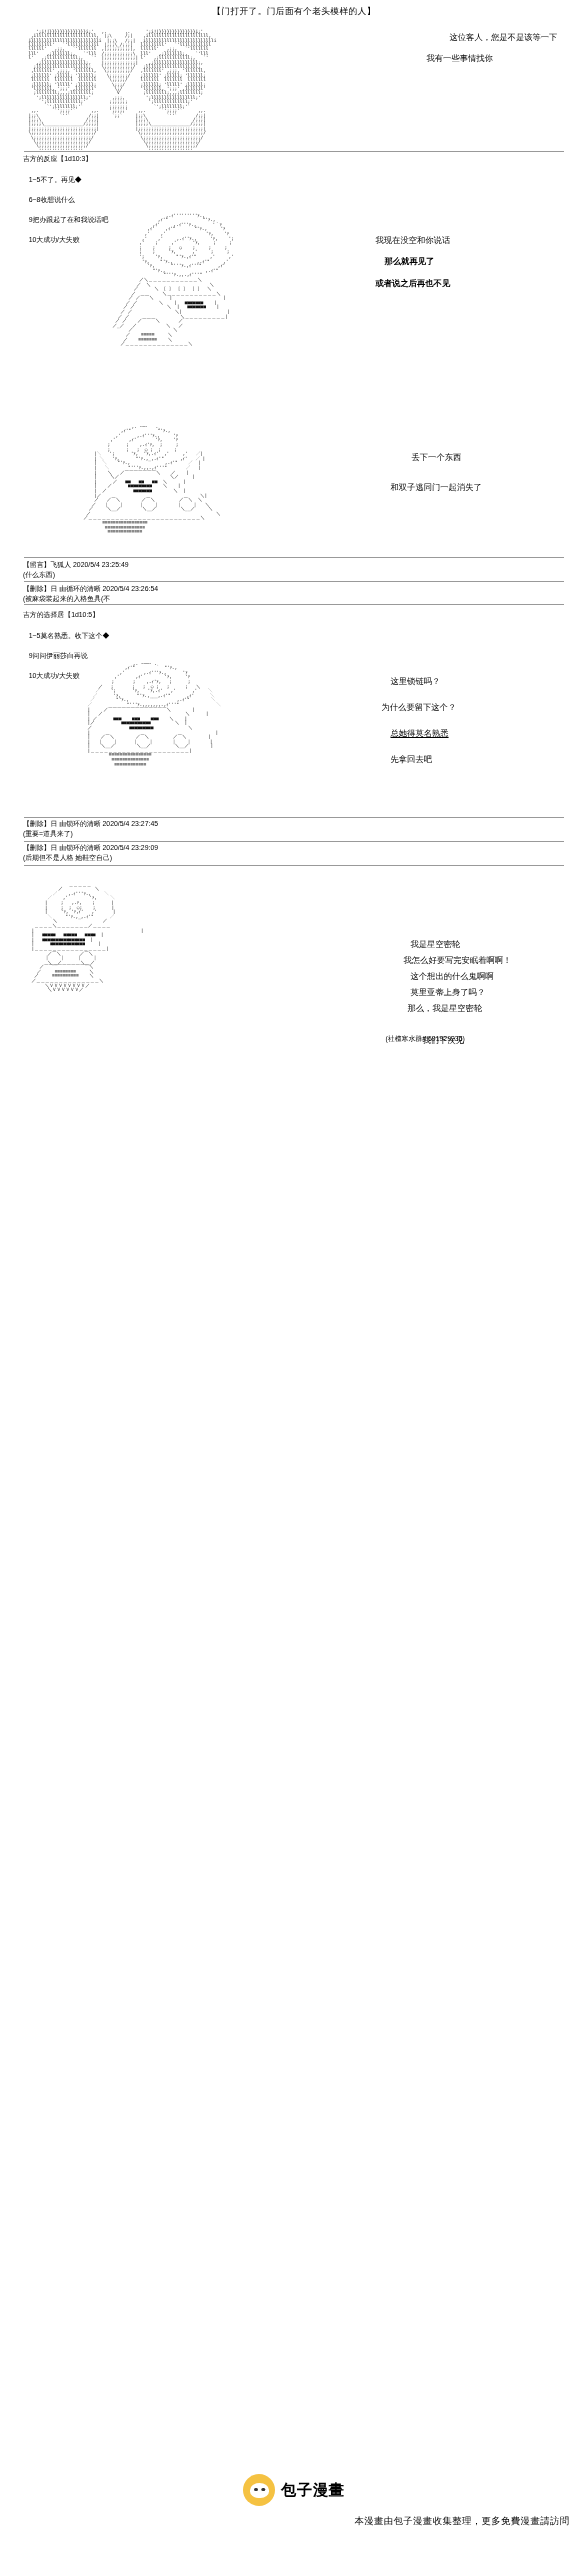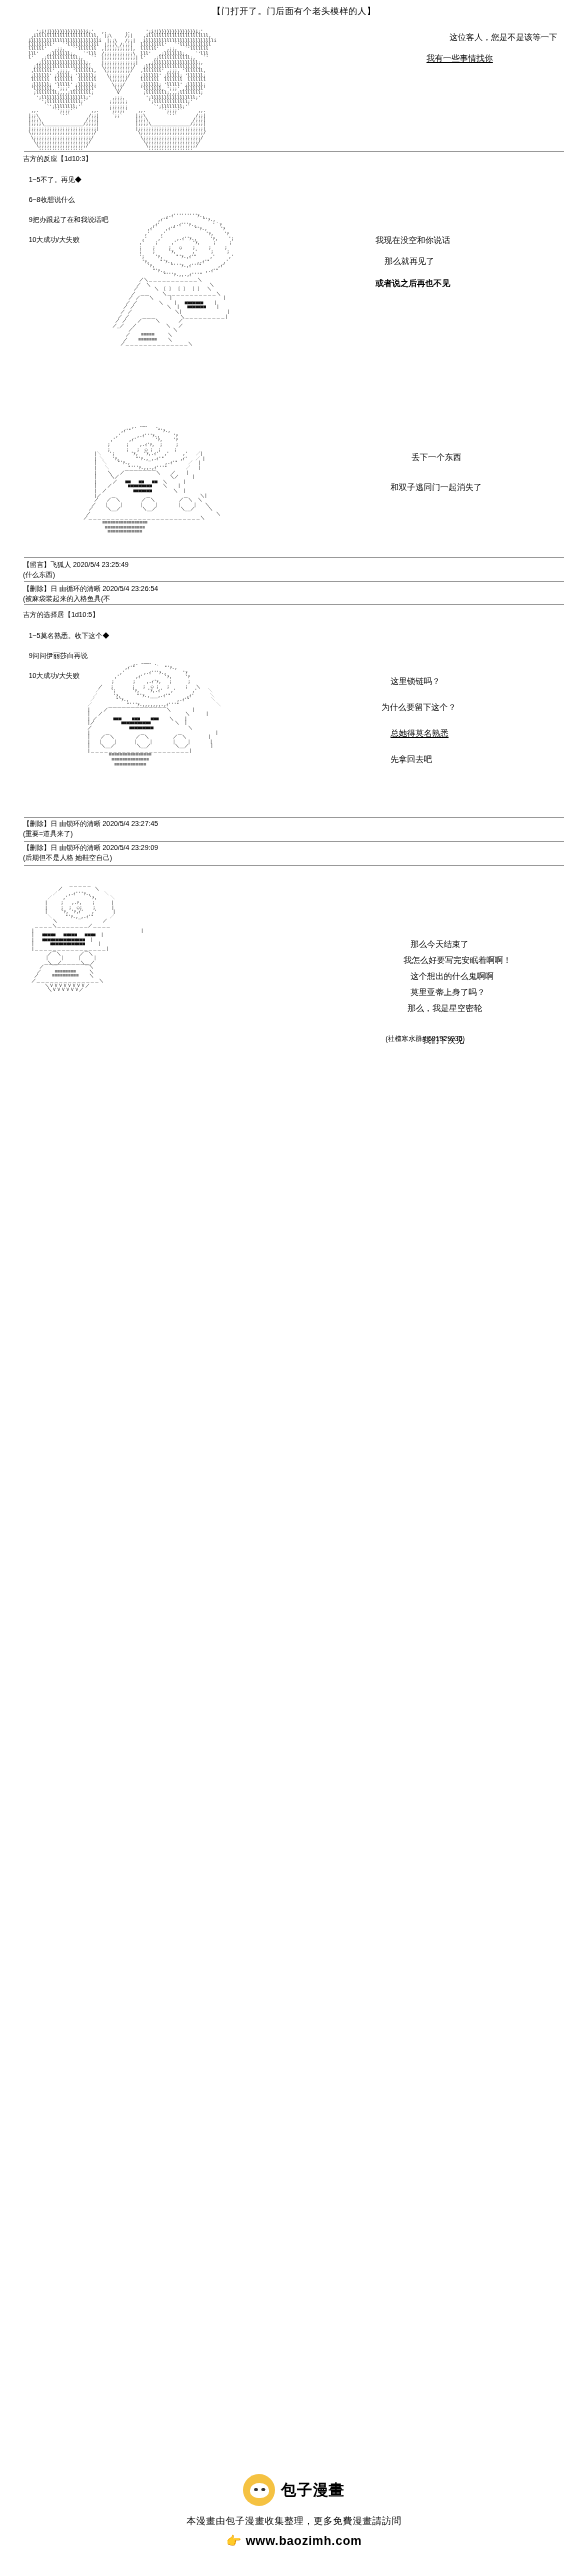--- a/index.html
+++ b/index.html
@@ -92,20 +92,21 @@
     font-size: 15.2px;
     font-weight: bold;
     color: #000;
     letter-spacing: 0.7px;
   }
   .footer-line1 {
     font-size: 9.4px;
     color: #000;
     margin-top: 7.3px;
     letter-spacing: 0.4px;
+    text-align: right;
   }
   .footer-line2 {
     font-size: 12.3px;
     font-weight: bold;
     color: #000;
     margin-top: 5.8px;
     letter-spacing: 0.4px;
   }
   .hand { font-size: 12.3px; }
   .url { color: #000; }
@@ -142,21 +143,21 @@
  |;;;;\_______________/;;;;|              |;;;;\_______________/;;;;|
  |;;;;;;;;;;;;;;;;;;;;;;;;;|              |;;;;;;;;;;;;;;;;;;;;;;;;;|
  \;;;;;;;;;;;;;;;;;;;;;;;;/                \;;;;;;;;;;;;;;;;;;;;;;;;/
   \;;;;;;;;;;;;;;;;;;;;;;/                  \;;;;;;;;;;;;;;;;;;;;;;/
    \;;;;;;;;;;;;;;;;;;;;/                    \;;;;;;;;;;;;;;;;;;;;/
     \;;;;;;;;;;;;;;;;;;/                      \;;;;;;;;;;;;;;;;;;/
      '''''''''''''''''                         '''''''''''''''''
   </div>
 
   <div class="dialogue right" style="left:399px; top:30.5px;margin-left:32px;">这位客人，您是不是该等一下</div>
-  <div class="dialogue right" style="left:408px; top:52px;text-decoration:underline;">我有一些事情找你</div>
+  <div class="dialogue right" style="left:408px; top:52px;">我有一些事情找你</div>
 
   <div class="hr" style="top:151px;"></div>
   <div class="meta" style="left:4.4px; top:154px;"><span>吉方的反应【1d10:3】</span></div>
   <div class="meta" style="left:10.2px; top:165px;">
     <span>1~5不了。再见◆</span><br>
     <span>6~8收想说什么</span><br>
     <span>9把办跟起了在和我说话吧</span><br>
     <span>10大成功/大失败</span>
   </div>
 
@@ -186,21 +187,21 @@
   ／ ／                   ＼＿＿＿＿＿＿＿＿＿|
  ／ ／    ／￣￣￣＼       ／
 ／_／   ／           ＼   ／
       ／               ＼
      ／    ≡≡≡≡≡     ＼
     ／    ≡≡≡≡≡≡≡    ＼
    ／＿＿＿＿＿＿＿＿＿＿＿＿＿＿＼
   </div>
 
   <div class="dialogue right" style="left:357px; top:234px;">我现在没空和你说话</div>
-  <div class="dialogue right" style="left:366px; top:255px;">那么就再见了</div>
+  <div class="dialogue right" style="left:366px; top:255px;font-weight:bold;">那么就再见了</div>
   <div class="dialogue right" style="left:357px; top:277px;font-weight:bold;">或者说之后再也不见</div>
 
   <div class="art-block" style="left:65px; top:420px; width:319px; font-size:4.6px; line-height:4.6px;">
                   ,. -─-   .、
               ,ｨ'"          "'ｧ.,
             ,'      ,.ｨ'''ｧ.,     'ｧ
           ,'     ,ｨ'       'ｧ,    'ｧ
          ;      ;    ,.ｨ'ｧ,  ;     ;
          ;      ;   ;  ○ ;  ;     ;
     |＼   ';      'ｧ,  'ｧ,.ｨ'  ,'     ,'   ／|
@@ -300,34 +301,30 @@
      ｜    ｜     ｜    ｜
       ＼__／       ＼__／
    ／￣￣￣￣￣￣￣￣￣￣＼
   ／     ≡≡≡≡≡≡≡≡     ＼
  ／     ≡≡≡≡≡≡≡≡≡≡    ＼
 ／＿＿＿＿＿＿＿＿＿＿＿＿＿＿＼
      ＼ＶＶＶＶＶＶＶＶ／
       ＼ＶＶＶＶＶＶ／
   </div>
 
-  <div class="dialogue right" style="left:392px; top:938px;">那么今天结束了</div>
+  <div class="dialogue right" style="left:392px; top:938px;">我是星空密轮</div>
   <div class="dialogue right" style="left:385px; top:954px;">我怎么好要写完安眠着啊啊！</div>
   <div class="dialogue right" style="left:392px; top:970px;">这个想出的什么鬼啊啊</div>
   <div class="dialogue right" style="left:392px; top:986px;">莫里亚蒂上身了吗？</div>
   <div class="dialogue right" style="left:389px; top:1002px;">那么，我是星空密轮</div>
   <div class="dialogue right" style="left:404px; top:1018px;margin-top:16px;">我们下次见</div>
   <div class="dialogue right" style="left:367px; top:1034px; font-size:6.9px;">(社檀寒水群#:691929235)</div>
 
   <div class="footer" style="top:2474px;">
     <div class="footer-logo">
       <span class="logo-circle"></span>
       <span class="logo-text">包子漫畫</span>
     </div>
     <div class="footer-line1">本漫畫由包子漫畫收集整理，更多免費漫畫請訪問</div>
-    <div class="footer-line2">
-      <span class="hand">👉</span>
-      <span class="url">www.baozimh.com</span>
-    </div>
   </div>
 
 </div>
 
 
 </body></html>

